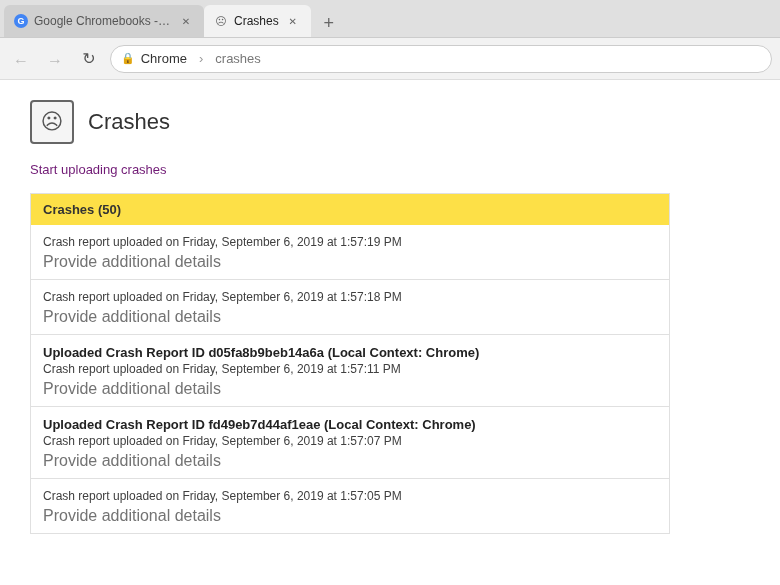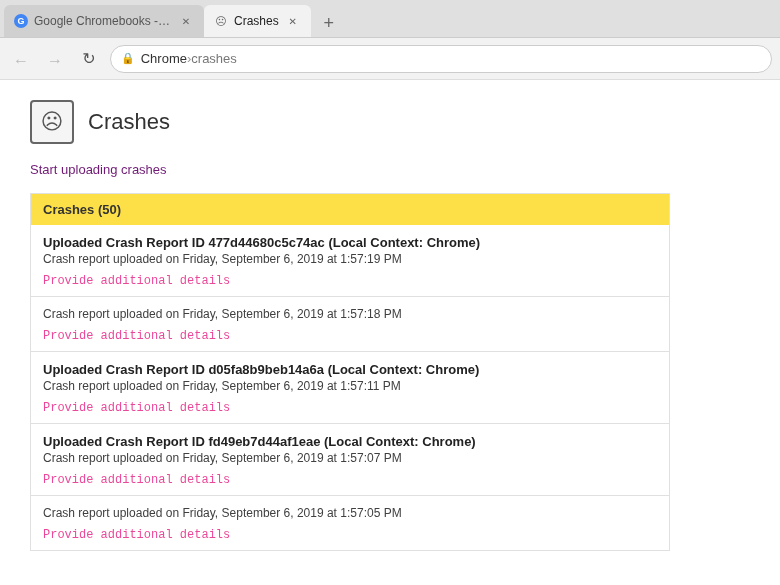--- a/index.html
+++ b/index.html
@@ -133,21 +133,21 @@
       display: flex;
       align-items: center;
       padding: 0 10px;
       gap: 6px;
       font-size: 13px;
       color: #333;
     }
 
     .address-text {
       display: flex;
-      gap: 0;
+      gap: 12px;
       align-items: flex-end;
       font-size: 13px;
     }
 
     .address-origin {
       color: #333;
       font-weight: 500;
     }
 
     .address-path {
@@ -233,25 +233,24 @@
       margin-bottom: 2px;
     }
 
     .crash-date {
       font-size: 12px;
       color: #404040;
       margin-bottom: 4px;
     }
 
     .crash-details-link {
-      color: #ec4899;
-      font-size: 12px;
+      color: #737373;
+      font-size: 16px;
       text-decoration: none;
       cursor: pointer;
-      font-family: Liberation Mono, monospace;
     }
   </style>
 </head>
 <body>
 
 <div class="browser-window">
 
   <div class="tab-bar">
     <div class="tab inactive">
       <div class="tab-favicon" style="background:#4285f4;border-radius:50%;width:14px;height:14px;display:flex;align-items:center;justify-content:center;color:white;font-size:9px;font-weight:bold;">G</div>
@@ -293,21 +292,20 @@
 
       
       <a class="upload-link">Start uploading crashes</a>
 
       
       <div class="crashes-section-header">Crashes (50)</div>
 
       
       <div id="crash-list">
           <div class="crash-item">
-      <div class="crash-id">Uploaded Crash Report ID 477d44680c5c74ac (Local Context: Chrome)</div>
       <div class="crash-date">Crash report uploaded on Friday, September 6, 2019 at 1:57:19 PM</div>
       <a class="crash-details-link">Provide additional details</a>
     </div>
           <div class="crash-item">
       <div class="crash-date">Crash report uploaded on Friday, September 6, 2019 at 1:57:18 PM</div>
       <a class="crash-details-link">Provide additional details</a>
     </div>
           <div class="crash-item">
       <div class="crash-id">Uploaded Crash Report ID d05fa8b9beb14a6a (Local Context: Chrome)</div>
       <div class="crash-date">Crash report uploaded on Friday, September 6, 2019 at 1:57:11 PM</div>

